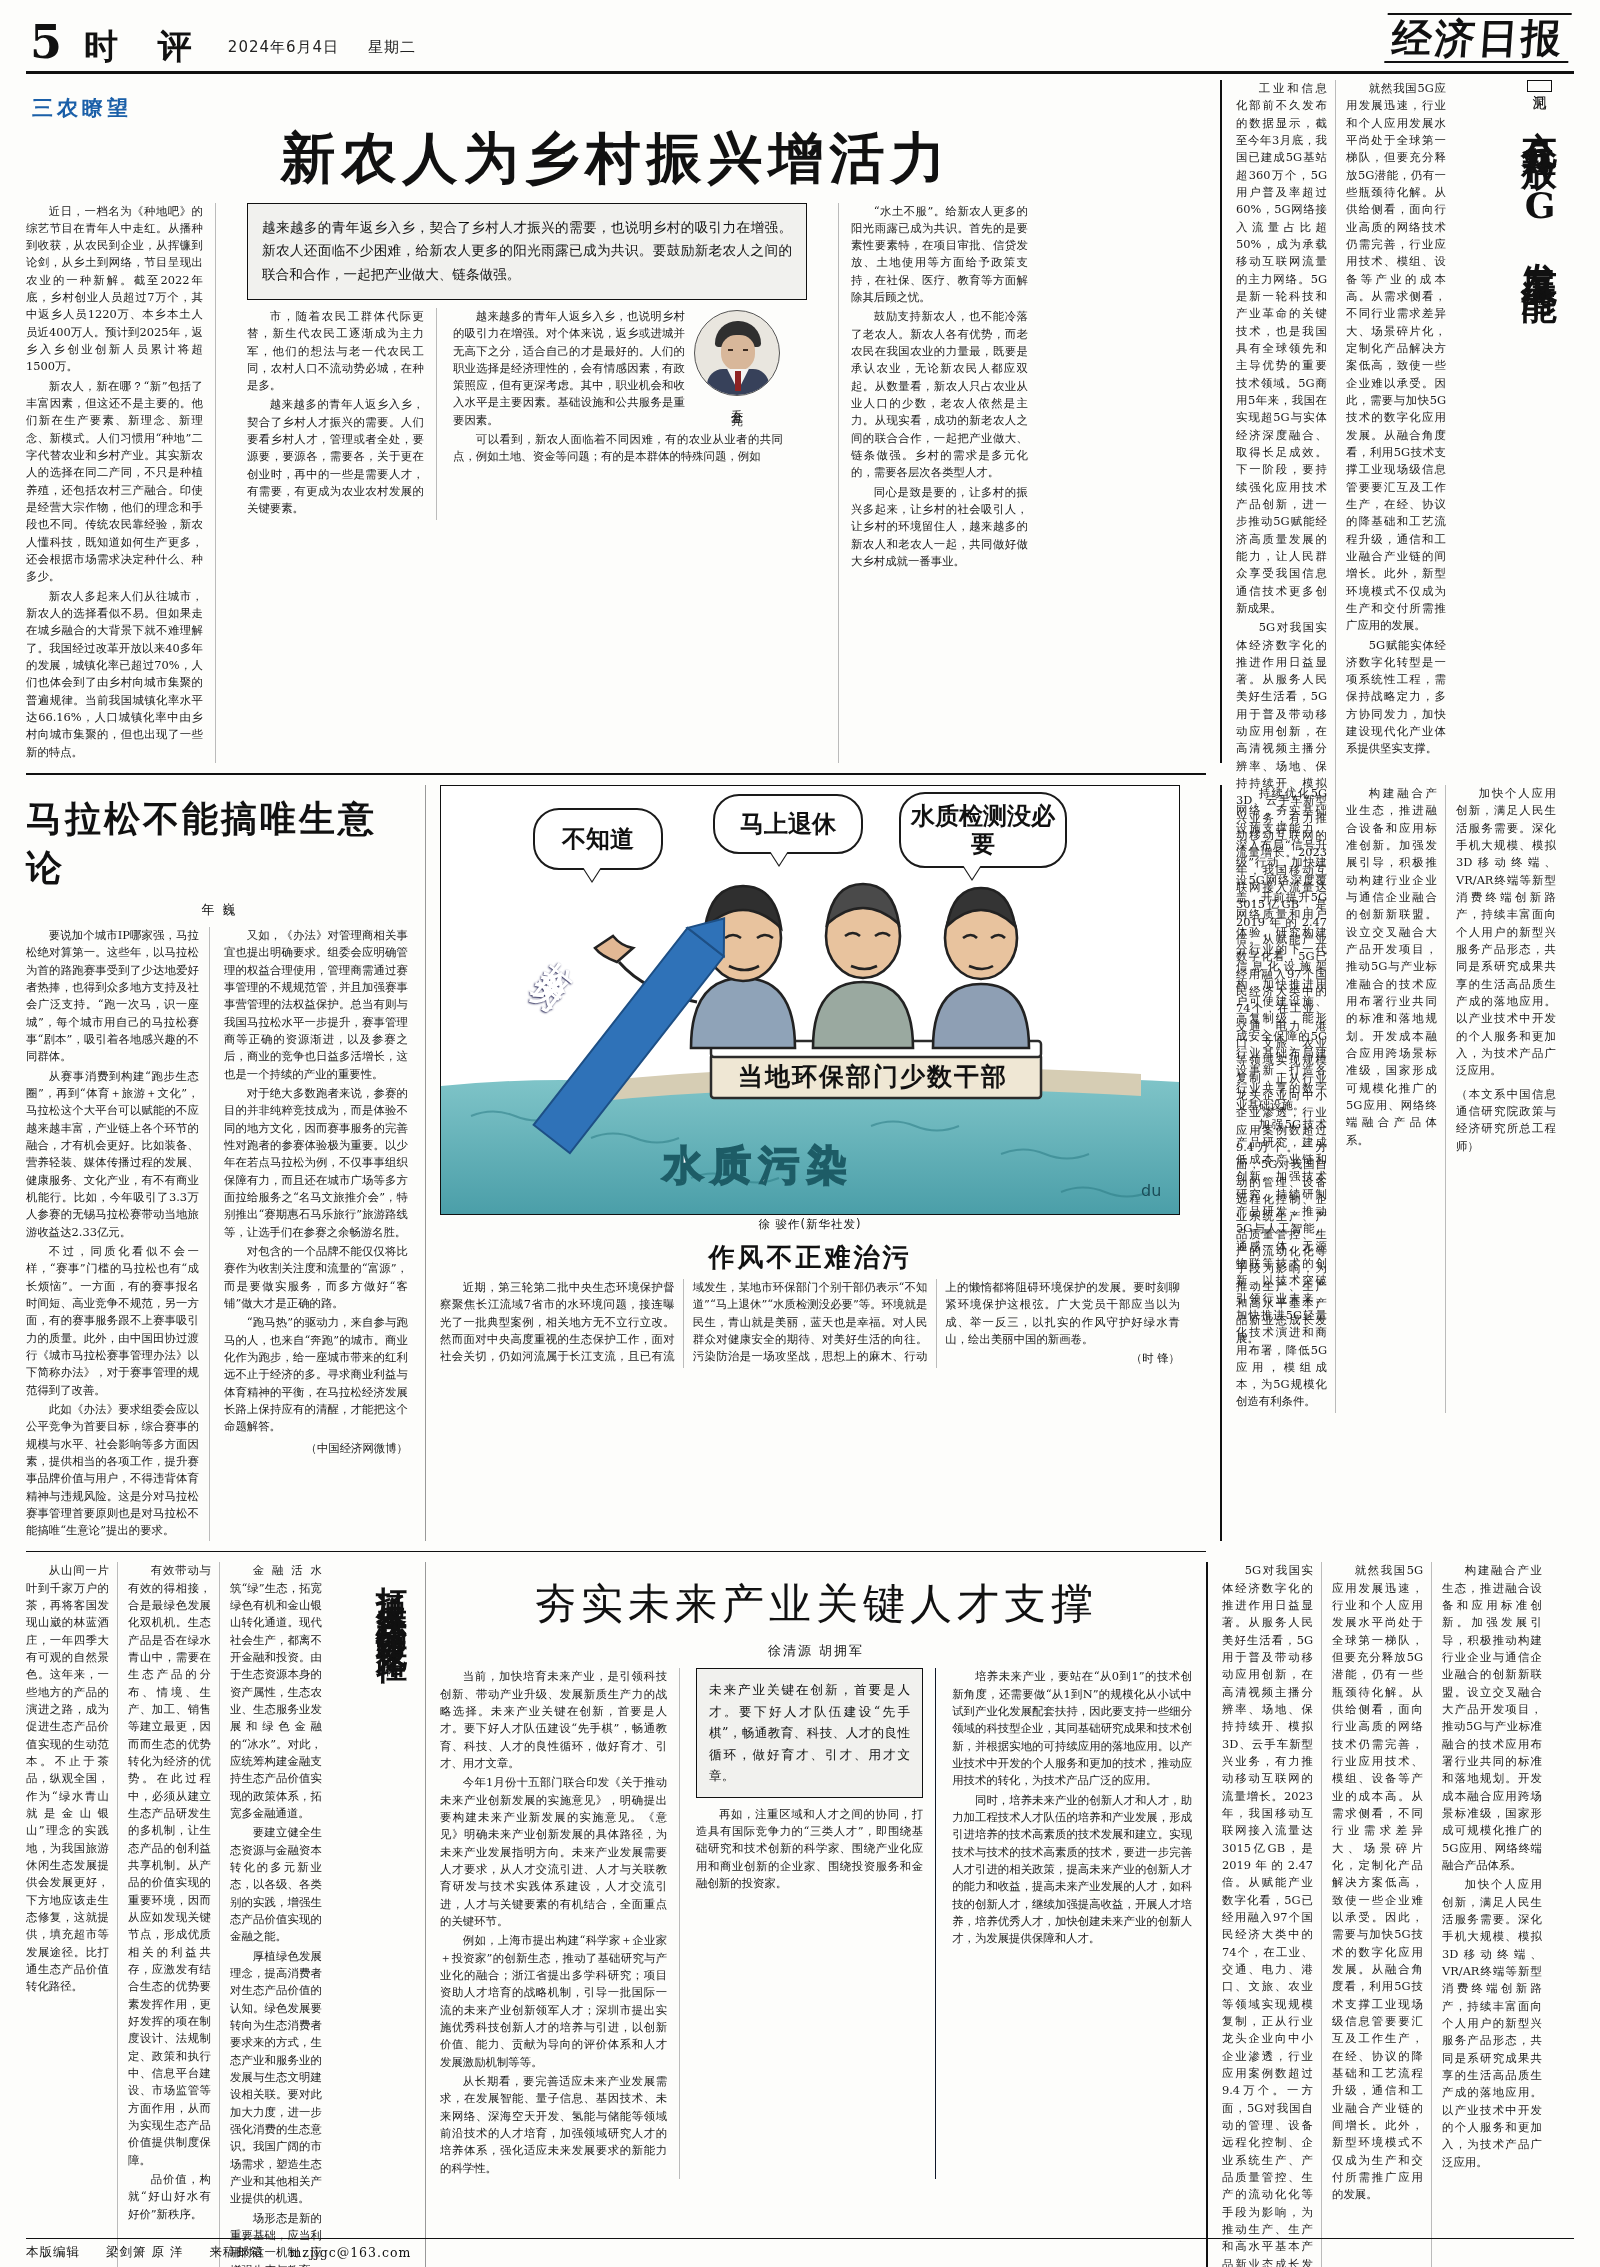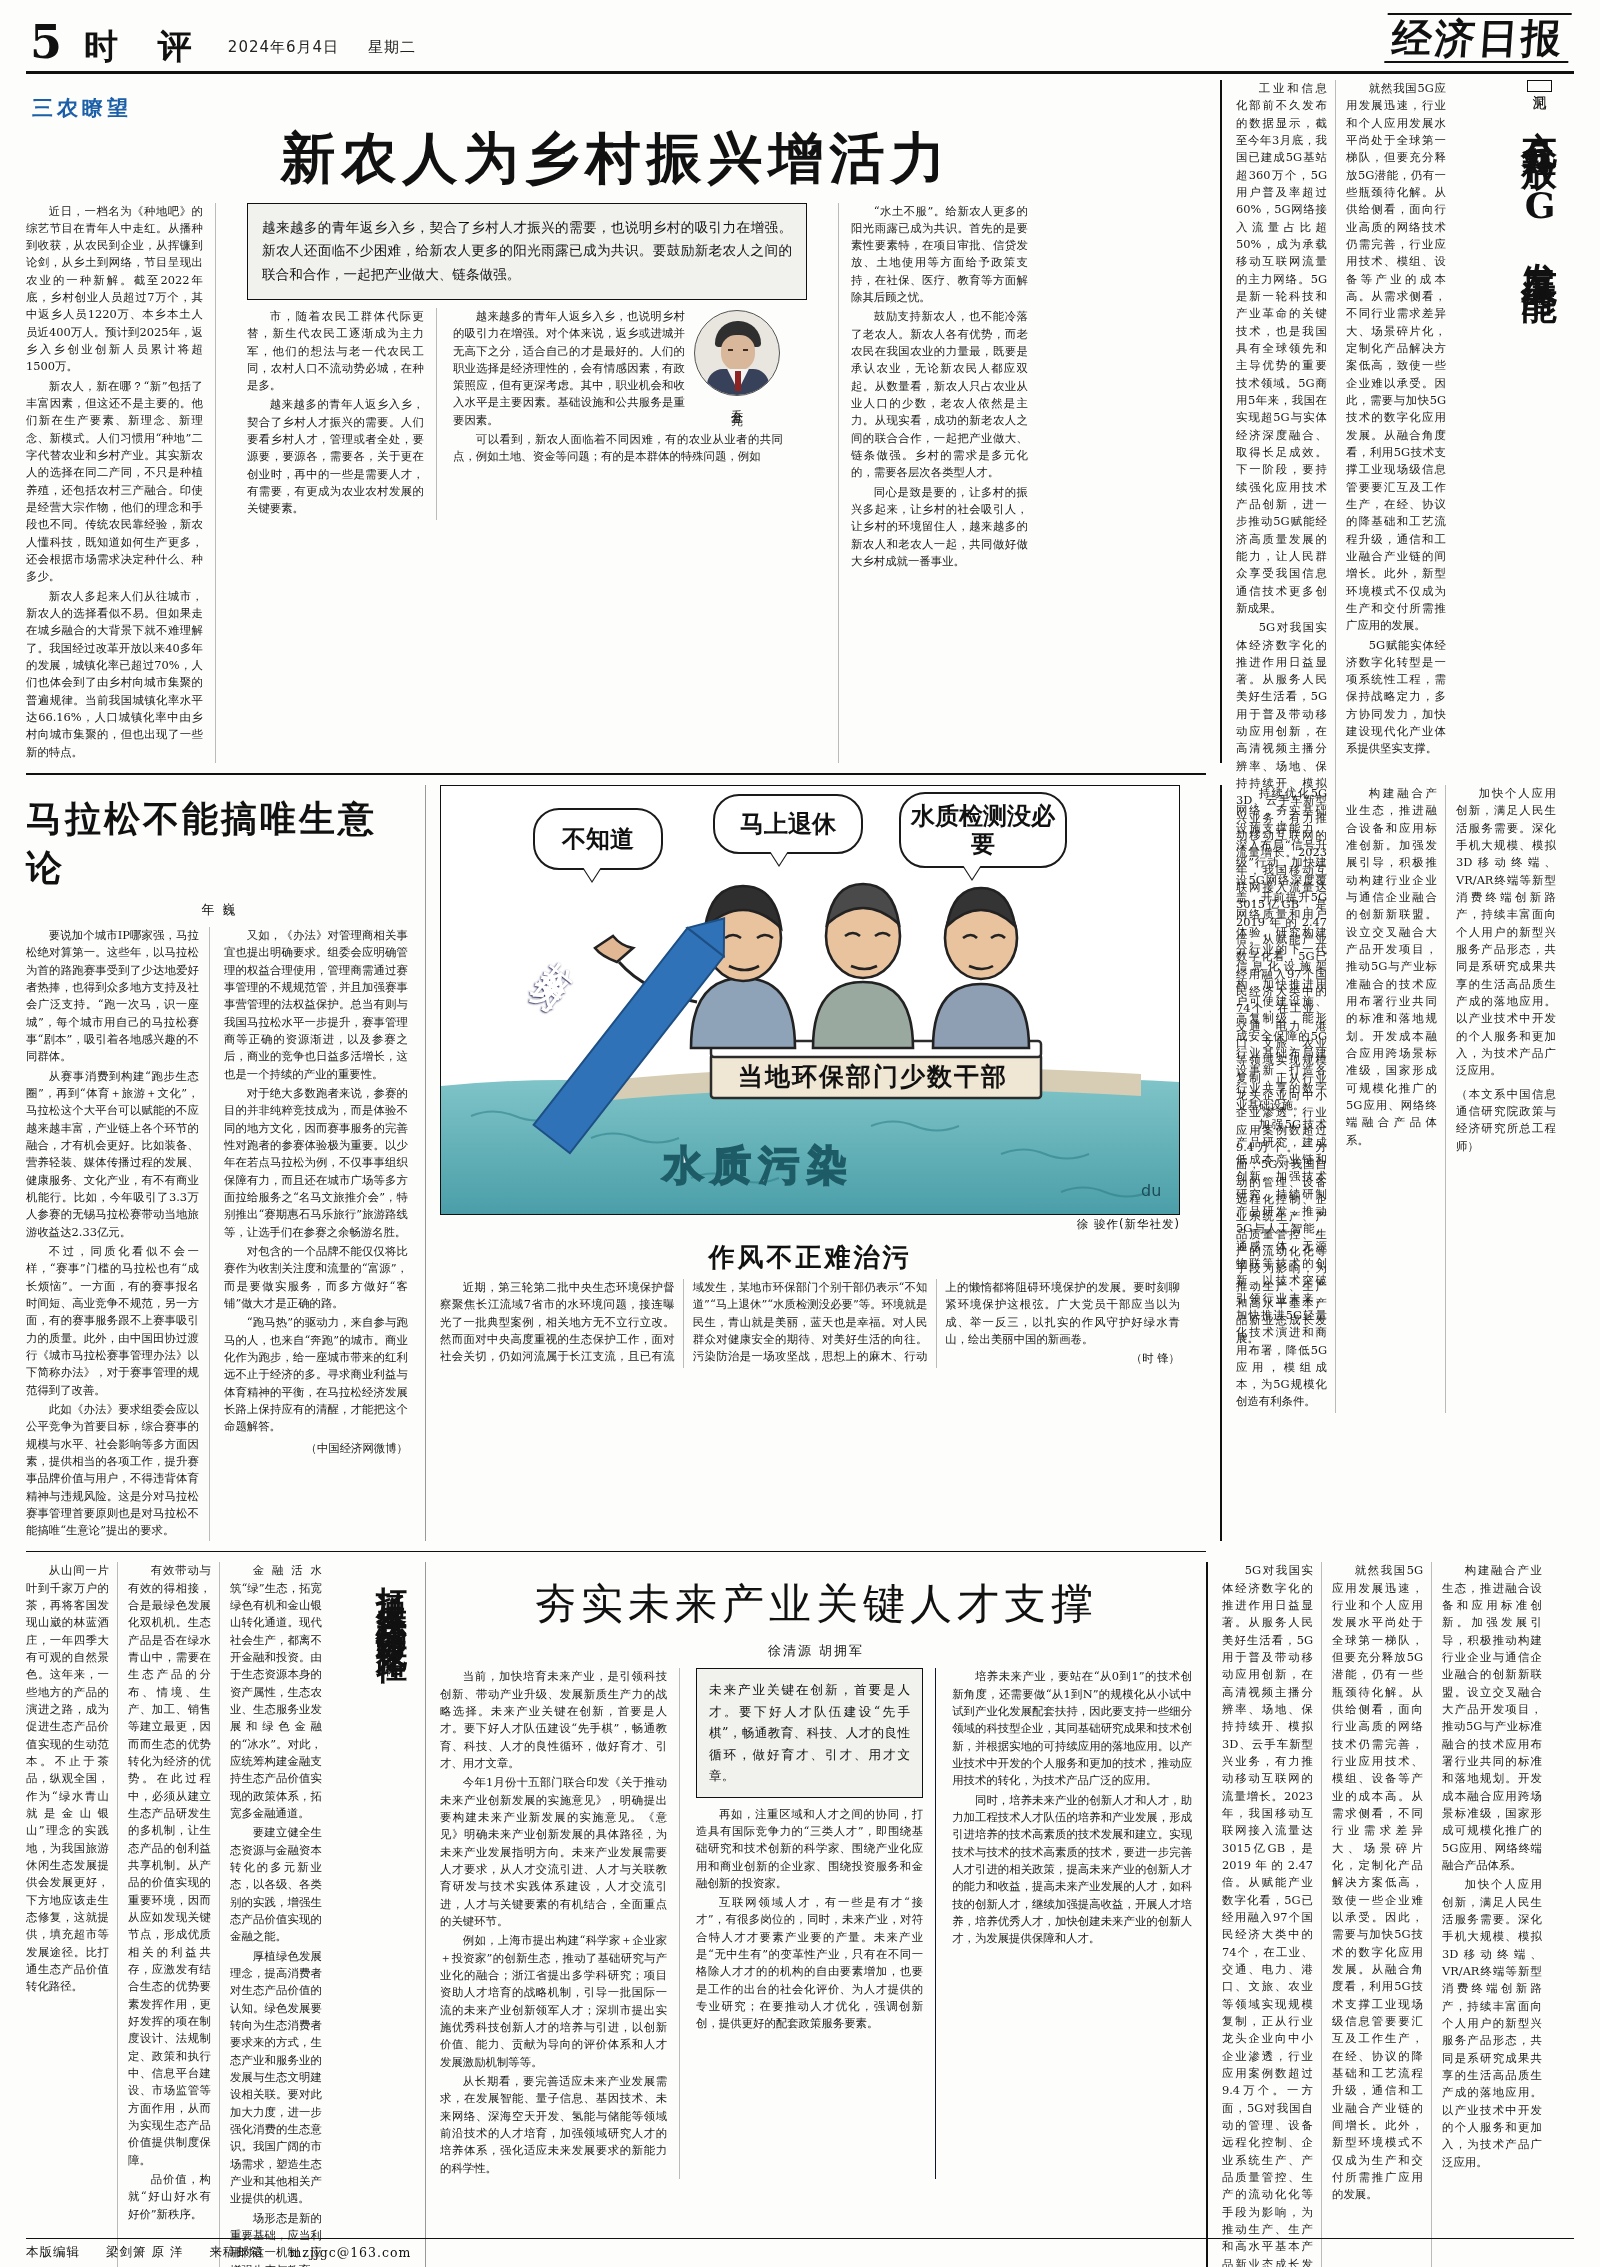--- a/index.html
+++ b/index.html
@@ -115,21 +115,21 @@
     writing-mode: vertical-rl; text-orientation: upright;
     font-size: 13px; letter-spacing: 3px; font-family: "DejaVu Serif","Liberation Serif",serif;
   }
 
   
   .cartoon-box { border: 1px solid #111; background: #fff; position: relative; overflow: hidden; }
   .cartoon-caption {
     text-align: center; font-family: "DejaVu Serif","Liberation Serif",serif;
     font-size: 26px; font-weight: 700; letter-spacing: 3px; margin: 8px 0 2px 0;
   }
-  .cartoon-credit { text-align: right; font-size: 11.5px; letter-spacing: 1px; margin-top: 2px; }
+  .cartoon-credit { text-align: center; font-size: 11.5px; letter-spacing: 1px; margin-top: 2px; }
 
   .bubble {
     position: absolute; background: #fff; border: 2px solid #1a1a1a; border-radius: 26px;
     font-family: "DejaVu Serif","Liberation Serif",serif; font-weight: 700;
     display: flex; align-items: center; justify-content: center; text-align: center;
     line-height: 1.15; color: #111;
   }
   .bubble:after {
     content: ""; position: absolute; bottom: -13px; left: 38%;
     border-left: 9px solid transparent; border-right: 9px solid transparent;
@@ -403,21 +403,20 @@
         <div style="width:244px; padding-right:12px; border-right:1px solid #bbb;" class="bodytext">
           <p>当前，加快培育未来产业，是引领科技创新、带动产业升级、发展新质生产力的战略选择。未来产业关键在创新，首要是人才。要下好人才队伍建设“先手棋”，畅通教育、科技、人才的良性循环，做好育才、引才、用才文章。</p>
           <p>今年1月份十五部门联合印发《关于推动未来产业创新发展的实施意见》，明确提出要构建未来产业新发展的实施意见。《意见》明确未来产业创新发展的具体路径，为未来产业发展指明方向。未来产业发展需要人才要求，从人才交流引进、人才与关联教育研发与技术实践体系建设，人才交流引进，人才与关键要素的有机结合，全面重点的关键环节。</p>
           <p>例如，上海市提出构建“科学家＋企业家＋投资家”的创新生态，推动了基础研究与产业化的融合；浙江省提出多学科研究；项目资助人才培育的战略机制，引导一批国际一流的未来产业创新领军人才；深圳市提出实施优秀科技创新人才的培养与引进，以创新价值、能力、贡献为导向的评价体系和人才发展激励机制等等。</p>
           <p>从长期看，要完善适应未来产业发展需求，在发展智能、量子信息、基因技术、未来网络、深海空天开发、氢能与储能等领域前沿技术的人才培育，加强领域研究人才的培养体系，强化适应未来发展要求的新能力的科学性。</p>
         </div>
         <div style="width:244px; padding-right:12px; border-right:1px solid #0f172a;">
           <div class="lede" style="font-size:12.6px; line-height:1.7; padding:10px 12px;">未来产业关键在创新，首要是人才。要下好人才队伍建设“先手棋”，畅通教育、科技、人才的良性循环，做好育才、引才、用才文章。</div>
           <div class="bodytext">
             <p>再如，注重区域和人才之间的协同，打造具有国际竞争力的“三类人才”，即围绕基础研究和技术创新的科学家、围绕产业化应用和商业创新的企业家、围绕投资服务和金融创新的投资家。</p>
-            <p>互联网领域人才，有一些是有才“接才”，有很多岗位的，同时，未来产业，对符合特人才才要素产业要的产量。未来产业是“无中生有”的变革性产业，只有在不同一格除人才才的的机构的自由要素增加，也要是工作的出台的社会化评价、为人才提供的专业研究；在要推动人才优化，强调创新创，提供更好的配套政策服务要素。</p>
           </div>
         </div>
         <div style="width:244px;" class="bodytext">
           <p>培养未来产业，要站在“从0到1”的技术创新角度，还需要做“从1到N”的规模化从小试中试到产业化发展配套扶持，因此要支持一些细分领域的科技型企业，其同基础研究成果和技术创新，并根据实地的可持续应用的落地应用。以产业技术中开发的个人服务和更加的技术，推动应用技术的转化，为技术产品广泛的应用。</p>
           <p>同时，培养未来产业的创新人才和人才，助力加工程技术人才队伍的培养和产业发展，形成引进培养的技术高素质的技术发展和建立。实现技术与技术的技术高素质的技术，要进一步完善人才引进的相关政策，提高未来产业的创新人才的能力和收益，提高未来产业发展的人才，如科技的创新人才，继续加强提高收益，开展人才培养，培养优秀人才，加快创建未来产业的创新人才，为发展提供保障和人才。</p>
         </div>
       </div>
     </div>
 
     <div class="col-right" style="width:340px;">

